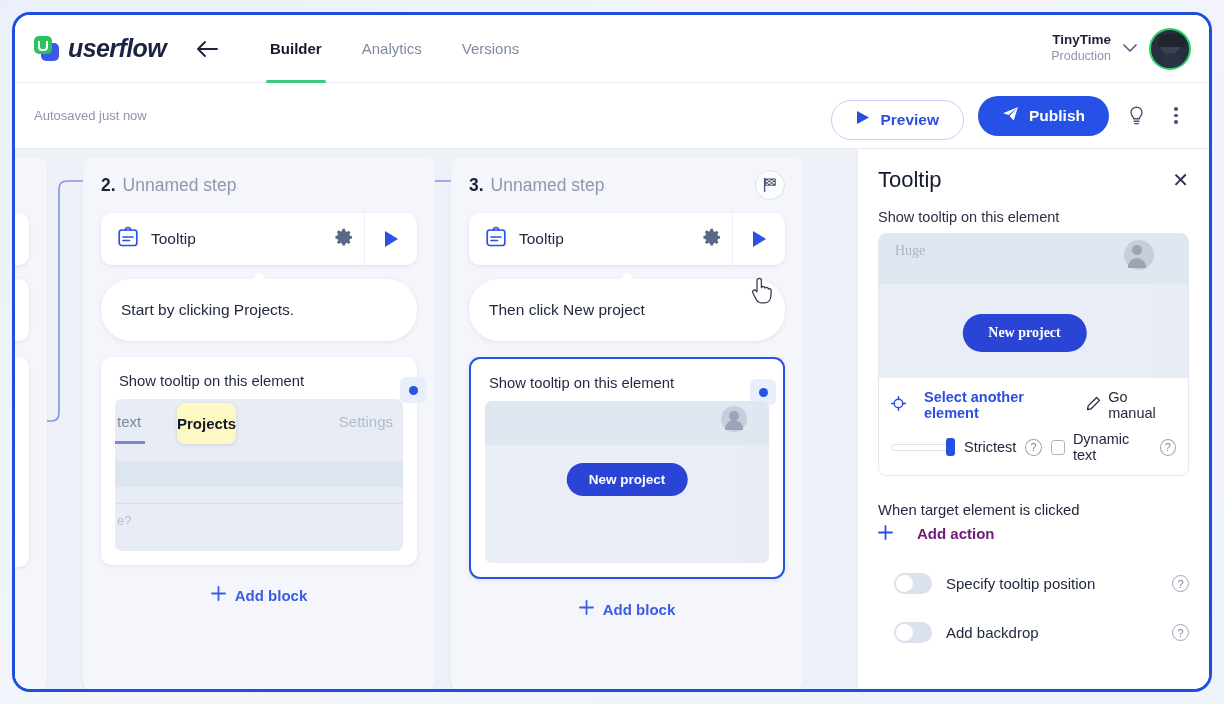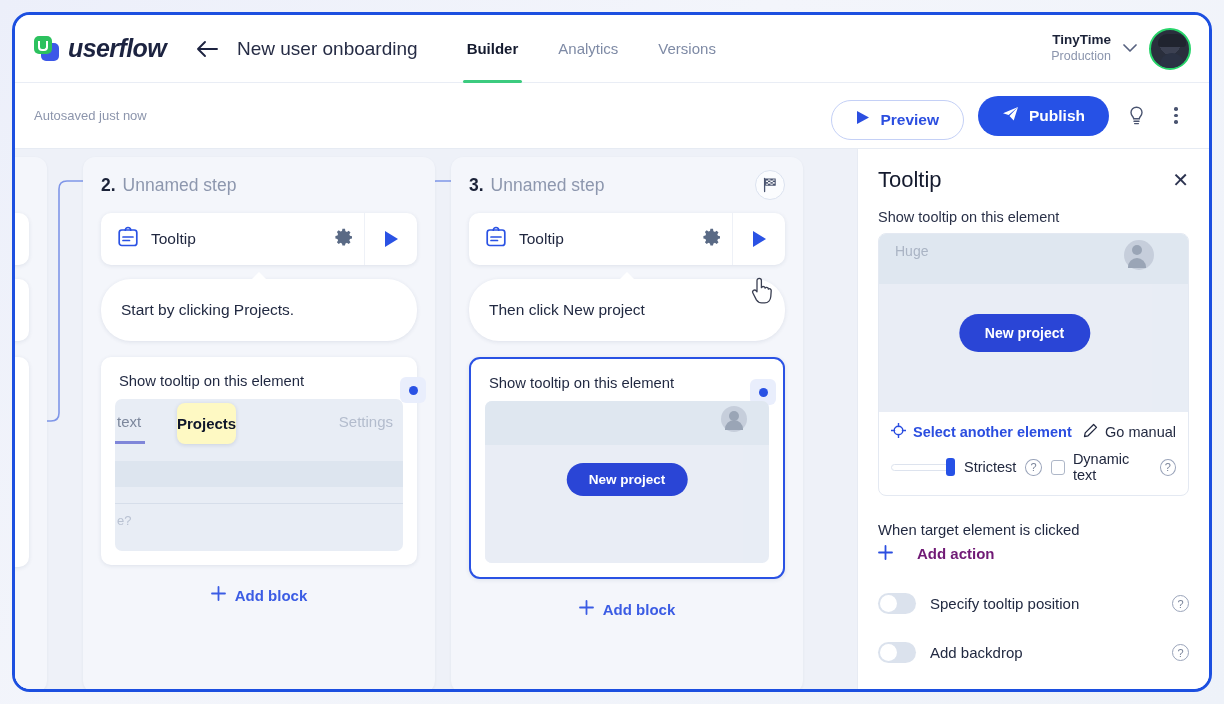--- a/index.html
+++ b/index.html
@@ -218,43 +218,43 @@
     position:absolute; right:0; top:134px; width:352px; bottom:0;
     background:#fff; border-left:1px solid #e7ebf3; overflow:hidden;
   }
   .panel-head { display:flex; align-items:center; padding: 18px 20px 4px; }
   .panel-title { font-size:22px; color:#141a2e; font-weight:400; }
   .panel-close { margin-left:auto; font-size:20px; color:#2c3350; cursor:pointer; line-height:1; }
   .panel-sub { padding: 12px 20px 8px; font-size:14.5px; color:#2a3148; }
   .sel-box {
     margin: 0 20px; border:1px solid #e4e9f2; border-radius:8px; overflow:hidden;
   }
-  .sel-prev { position:relative; height:178px; background:#e8edf5; }
+  .sel-prev { position:relative; height:144px; background:#e8edf5;font-family:Liberation Serif, serif; }
   .sel-actions {
     display:flex; align-items:center; padding: 11px 12px 6px; gap:10px;
   }
-  .link-blue { display:flex; align-items:center; gap:7px; color:#2b4ee0; font-size:14.5px; font-weight:700; cursor:pointer; }
+  .link-blue { display:flex; align-items:center; gap:18px; color:#2b4ee0; font-size:14.5px; font-weight:700; cursor:pointer; }
   .link-dark { display:flex; align-items:center; gap:7px; color:#242b42; font-size:14.5px; cursor:pointer; margin-left:auto; }
   .sel-strict { display:flex; align-items:center; padding: 4px 12px 12px; gap:9px; }
   .slider { position:relative; width:64px; height:18px; display:flex; align-items:center; cursor:pointer;}
   .slider .track { width:64px; height:7px; border-radius:4px; background:#fff; border:1px solid #dde3ee;}
   .slider .knob { position:absolute; right:0; width:9px; height:18px; border-radius:3px; background:#2651e6;}
   .strict-lbl { font-size:14.5px; color:#20273e; }
   .help {
     width:17px; height:17px; border-radius:50%; border:1.4px solid #9aa4ba;
     color:#6c7governance; display:flex; align-items:center; justify-content:center;
     font-size:11px; color:#7a849a; cursor:pointer;
   }
   .chk { width:15px; height:15px; border:1.5px solid #aeb7c8; border-radius:3px; background:#fff; cursor:pointer; }
   .dyn { display:flex; align-items:center; gap:8px; margin-left:auto; }
   .dyn-lbl { font-size:14.5px; color:#20273e; }
   .panel-sec { padding: 26px 20px 0; }
   .sec-lbl { font-size:14.8px; color:#222a42; }
   .add-action { display:flex; align-items:flex-start; gap:24px; margin-top:7px; color:#701a75; font-size:15px; font-weight:700; cursor:pointer;}
-  .toggle-row { display:flex; align-items:center; padding: 0 20px; gap:14px; margin-top:30px; }
+  .toggle-row { display:flex; align-items:center; padding: 0 20px; gap:14px; margin-top:30px;margin-left:16px; }
   .toggle {
     width:38px; height:21px; border-radius:11px; background:#dbe2ed;
     position:relative; cursor:pointer; flex:none;
   }
   .toggle i { position:absolute; left:2px; top:2px; width:17px; height:17px; border-radius:50%; background:#fff; display:block;}
   .toggle-lbl { font-size:15px; color:#222a42; }
   .toggle-row .help { margin-left:auto; }
   .cursor-ptr { position:absolute; pointer-events:none; }
 </style>
 </head>
@@ -272,21 +272,20 @@
       </div>
       <div class="brand-text">userflow</div>
     </div>
 
     <div class="back-arrow">
       <svg width="24" height="18" viewBox="0 0 24 18" fill="none">
         <path d="M22 9H3M3 9l7-7M3 9l7 7" stroke="#1d2340" stroke-width="1.9" stroke-linecap="round" stroke-linejoin="round"></path>
       </svg>
     </div>
 
-    <div class="flow-title">New user onboarding</div>
 
     <div class="tabs">
       <div class="tab active">Builder</div>
       <div class="tab">Analytics</div>
       <div class="tab">Versions</div>
     </div>
 
     <div class="header-right">
       <div class="acct">
         <div class="acct-name">TinyTime</div>

